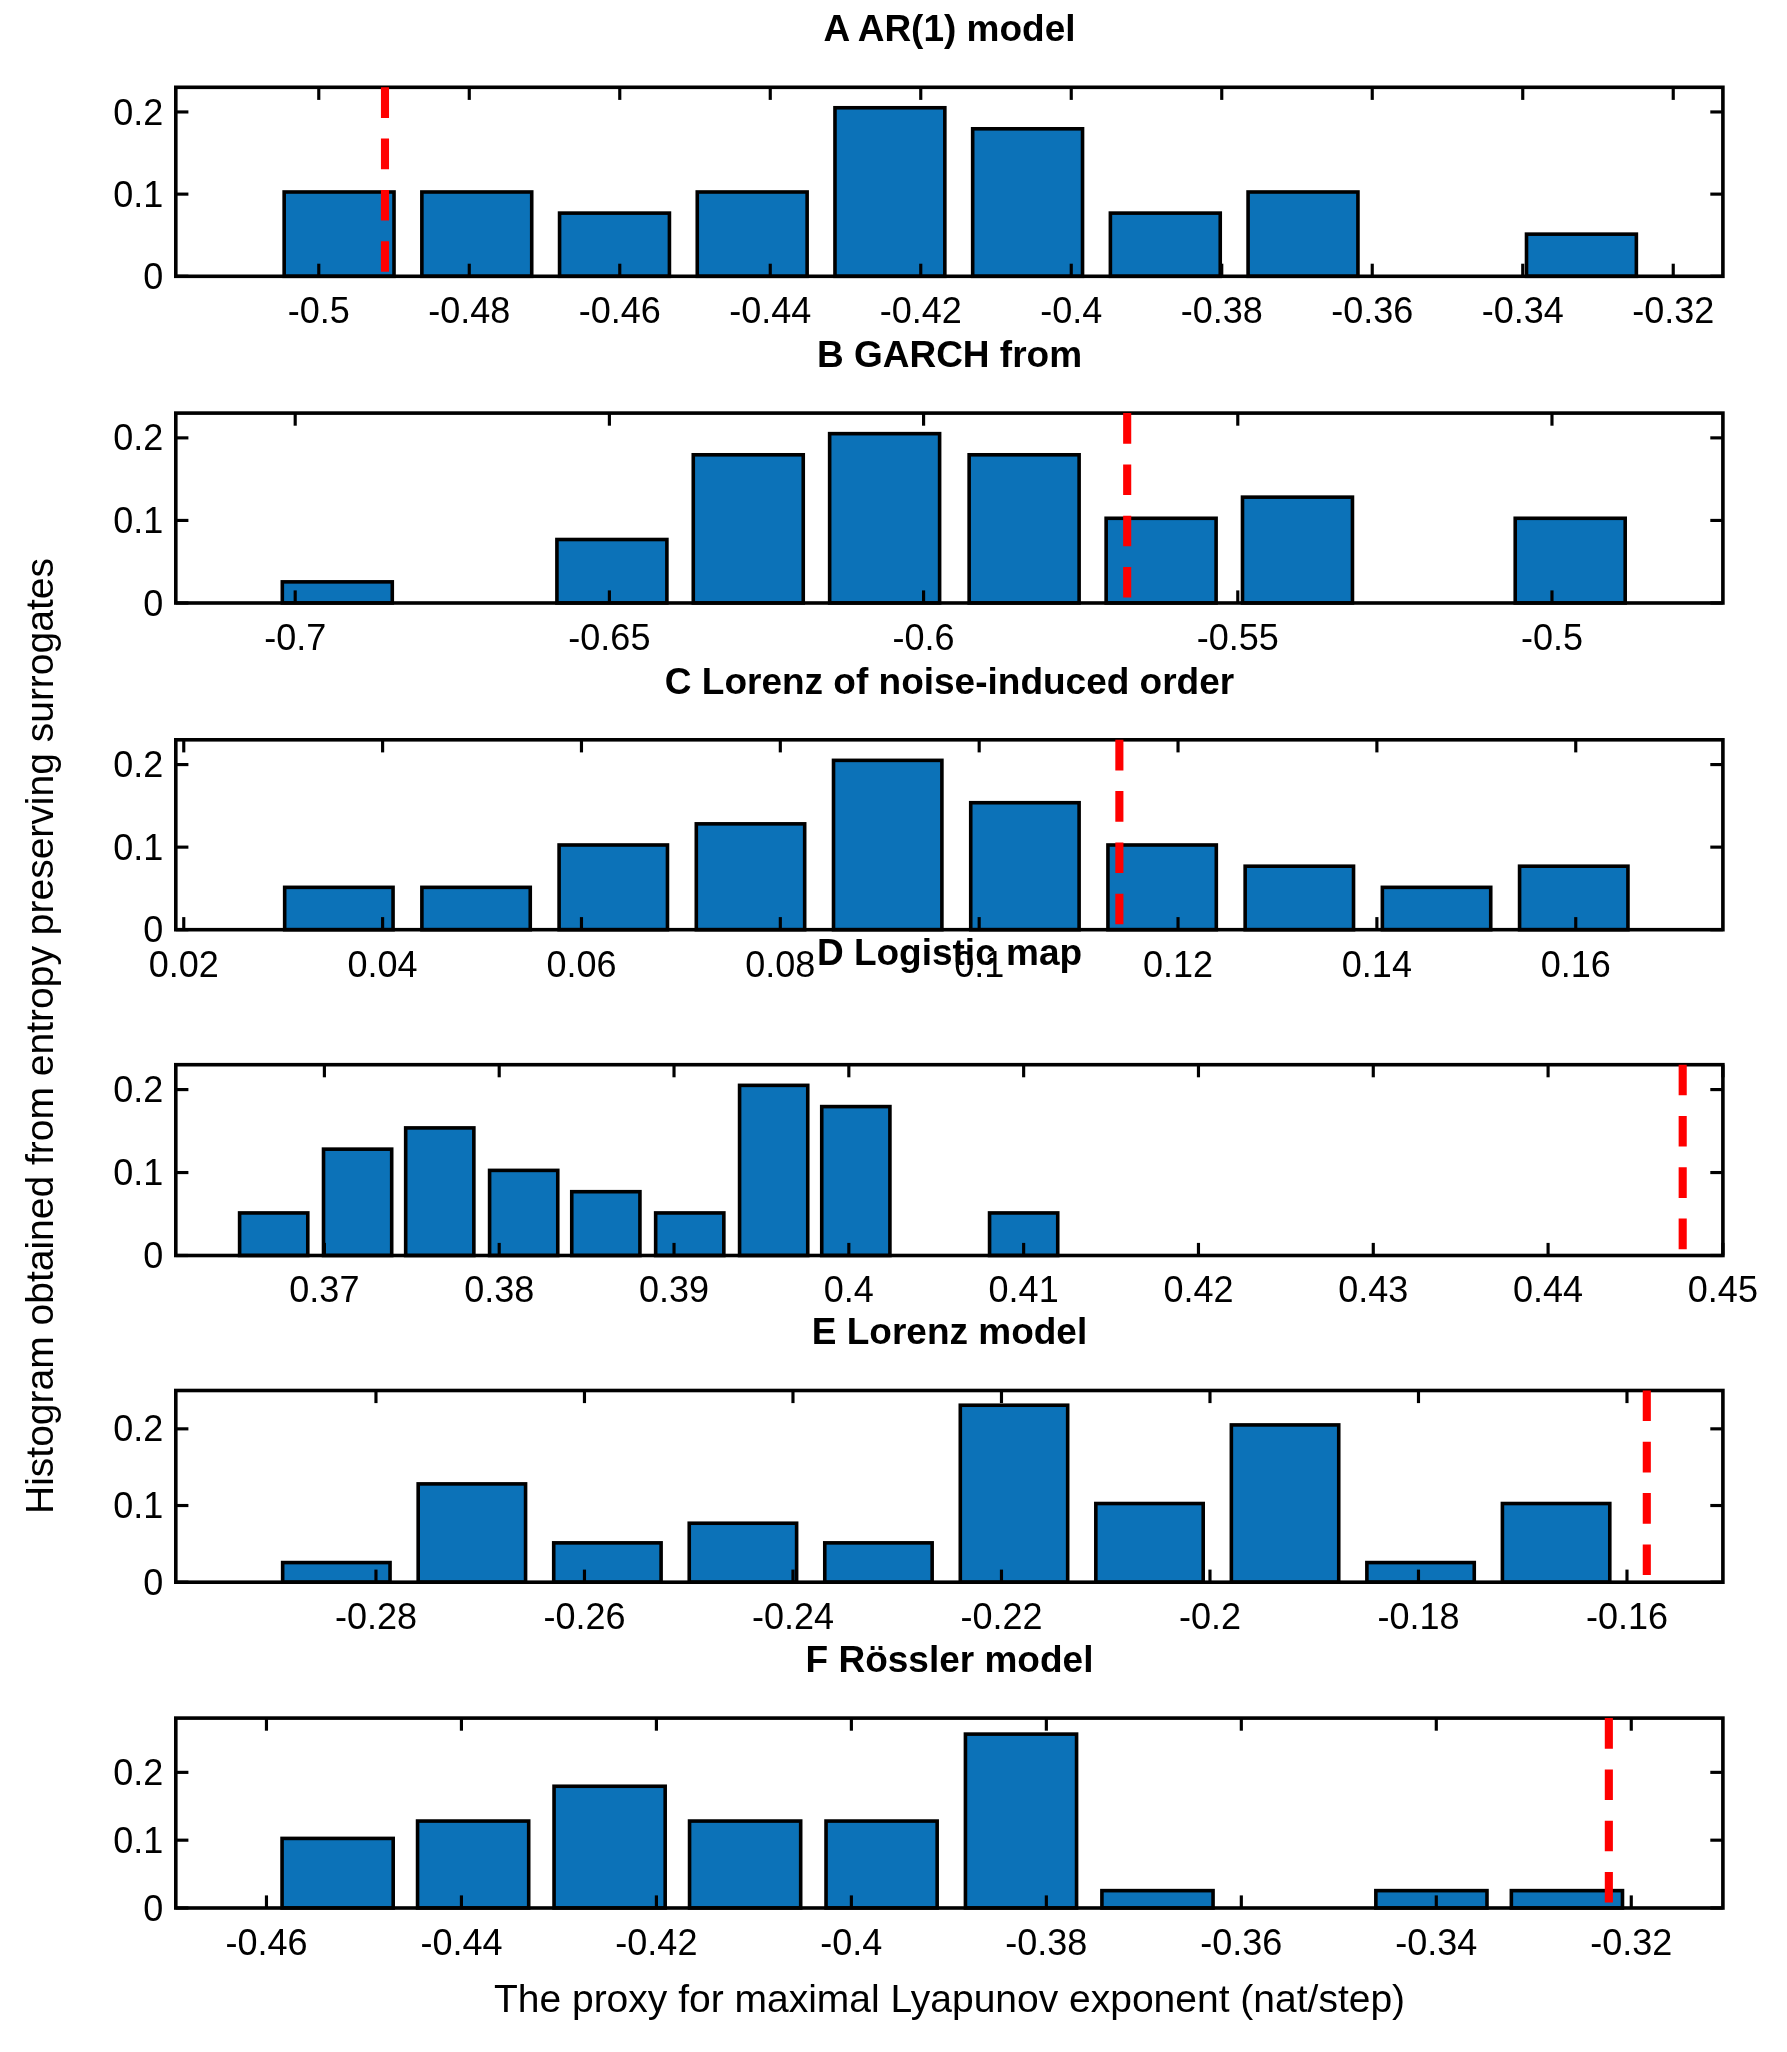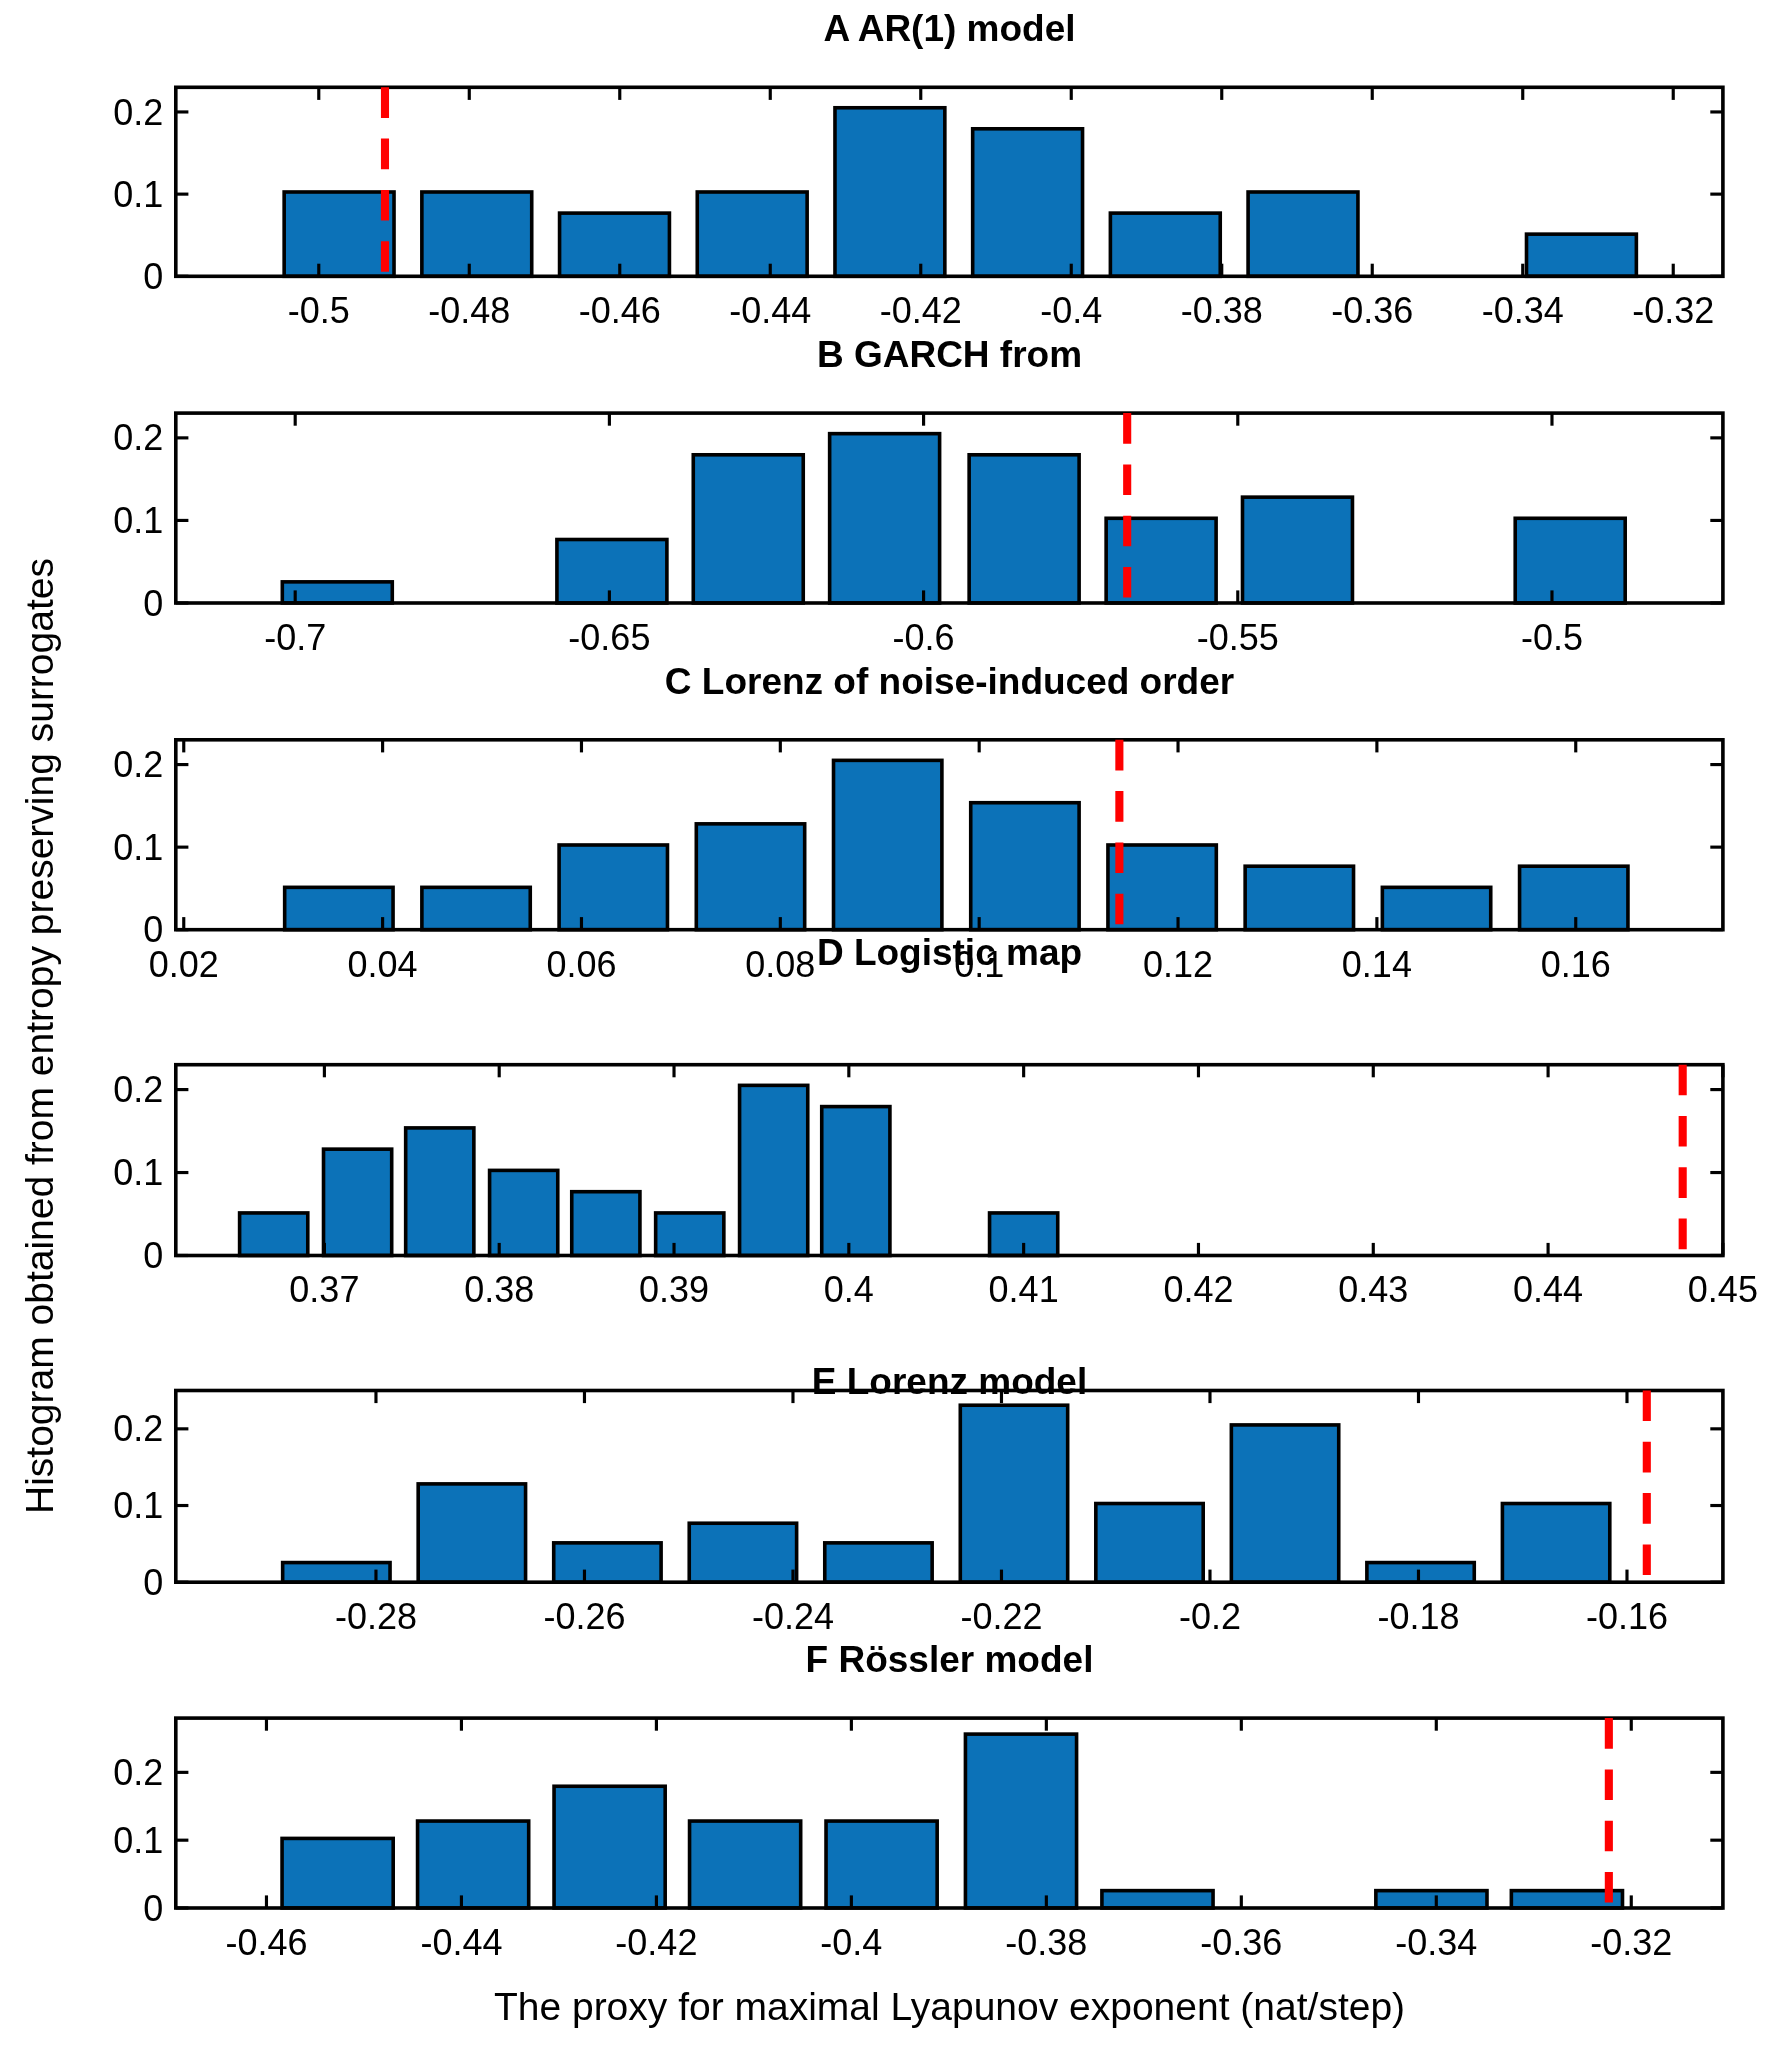--- a/index.html
+++ b/index.html
@@ -4,24 +4,24 @@
 <style>
   html,body{margin:0;padding:0;}
   body{
     width:1788px;height:2052px;background:#ffffff;position:relative;
     font-family:"Liberation Sans", sans-serif;color:#000;
   }
   .panel-title{
     position:absolute;left:176px;width:1547px;text-align:center;
     font-size:37px;font-weight:700;white-space:nowrap;
   }
-  .t0{top:8px}.t1{top:334px}.t2{top:661px}.t3{top:932px}.t4{top:1361px}.t5{top:1639px}
+  .t0{top:8px}.t1{top:334px}.t2{top:661px}.t3{top:932px}.t4{top:1311px}.t5{top:1639px}
   .xlabel{
     position:absolute;left:176px;width:1547px;top:1977px;text-align:center;
-    font-size:39px;white-space:nowrap;margin-top:8px;
+    font-size:39px;white-space:nowrap;
   }
   .ylabel{
     position:absolute;left:18px;top:1514px;font-size:39px;white-space:nowrap;
     transform:rotate(-90deg);transform-origin:0 0;
   }
   svg{position:absolute;left:0;top:0;}
   svg text{font-family:"Liberation Sans", sans-serif;fill:#000;}
 </style>
 </head>
 <body>

